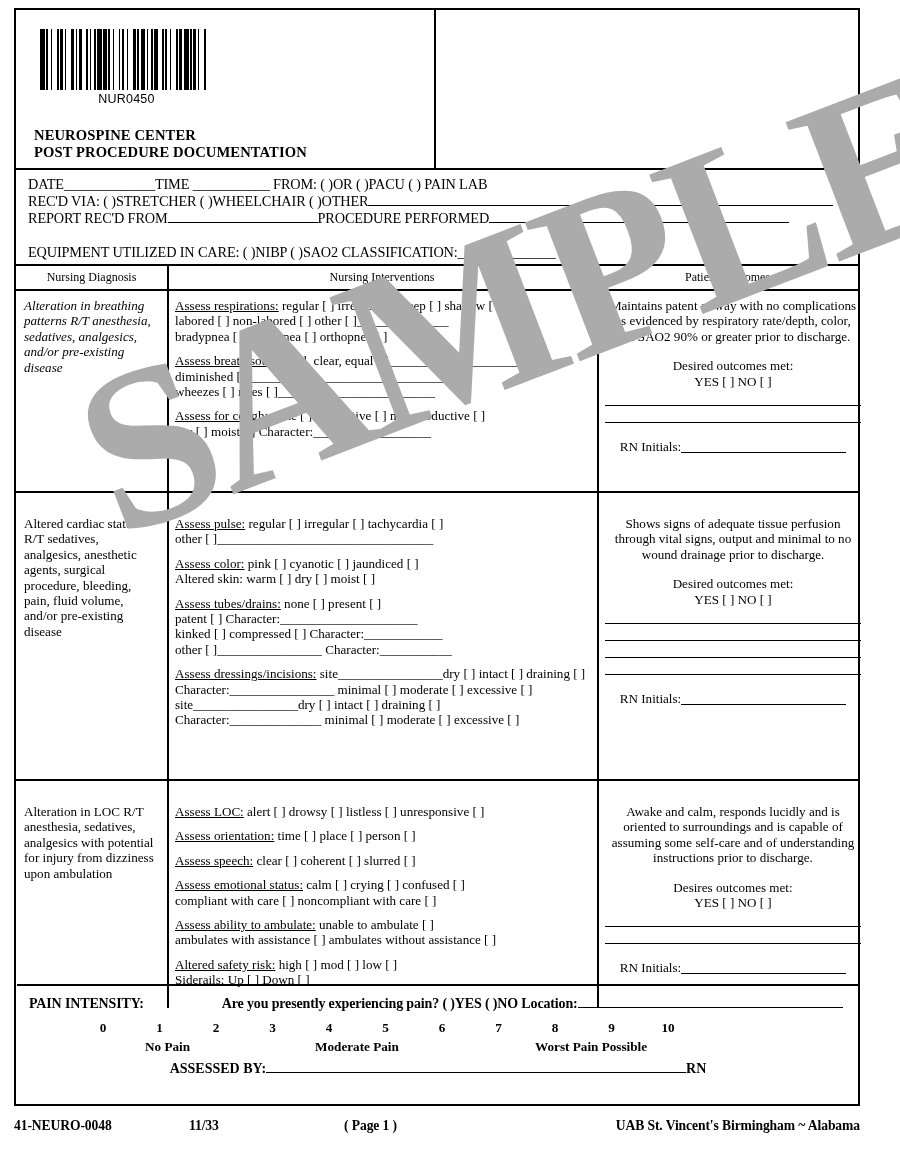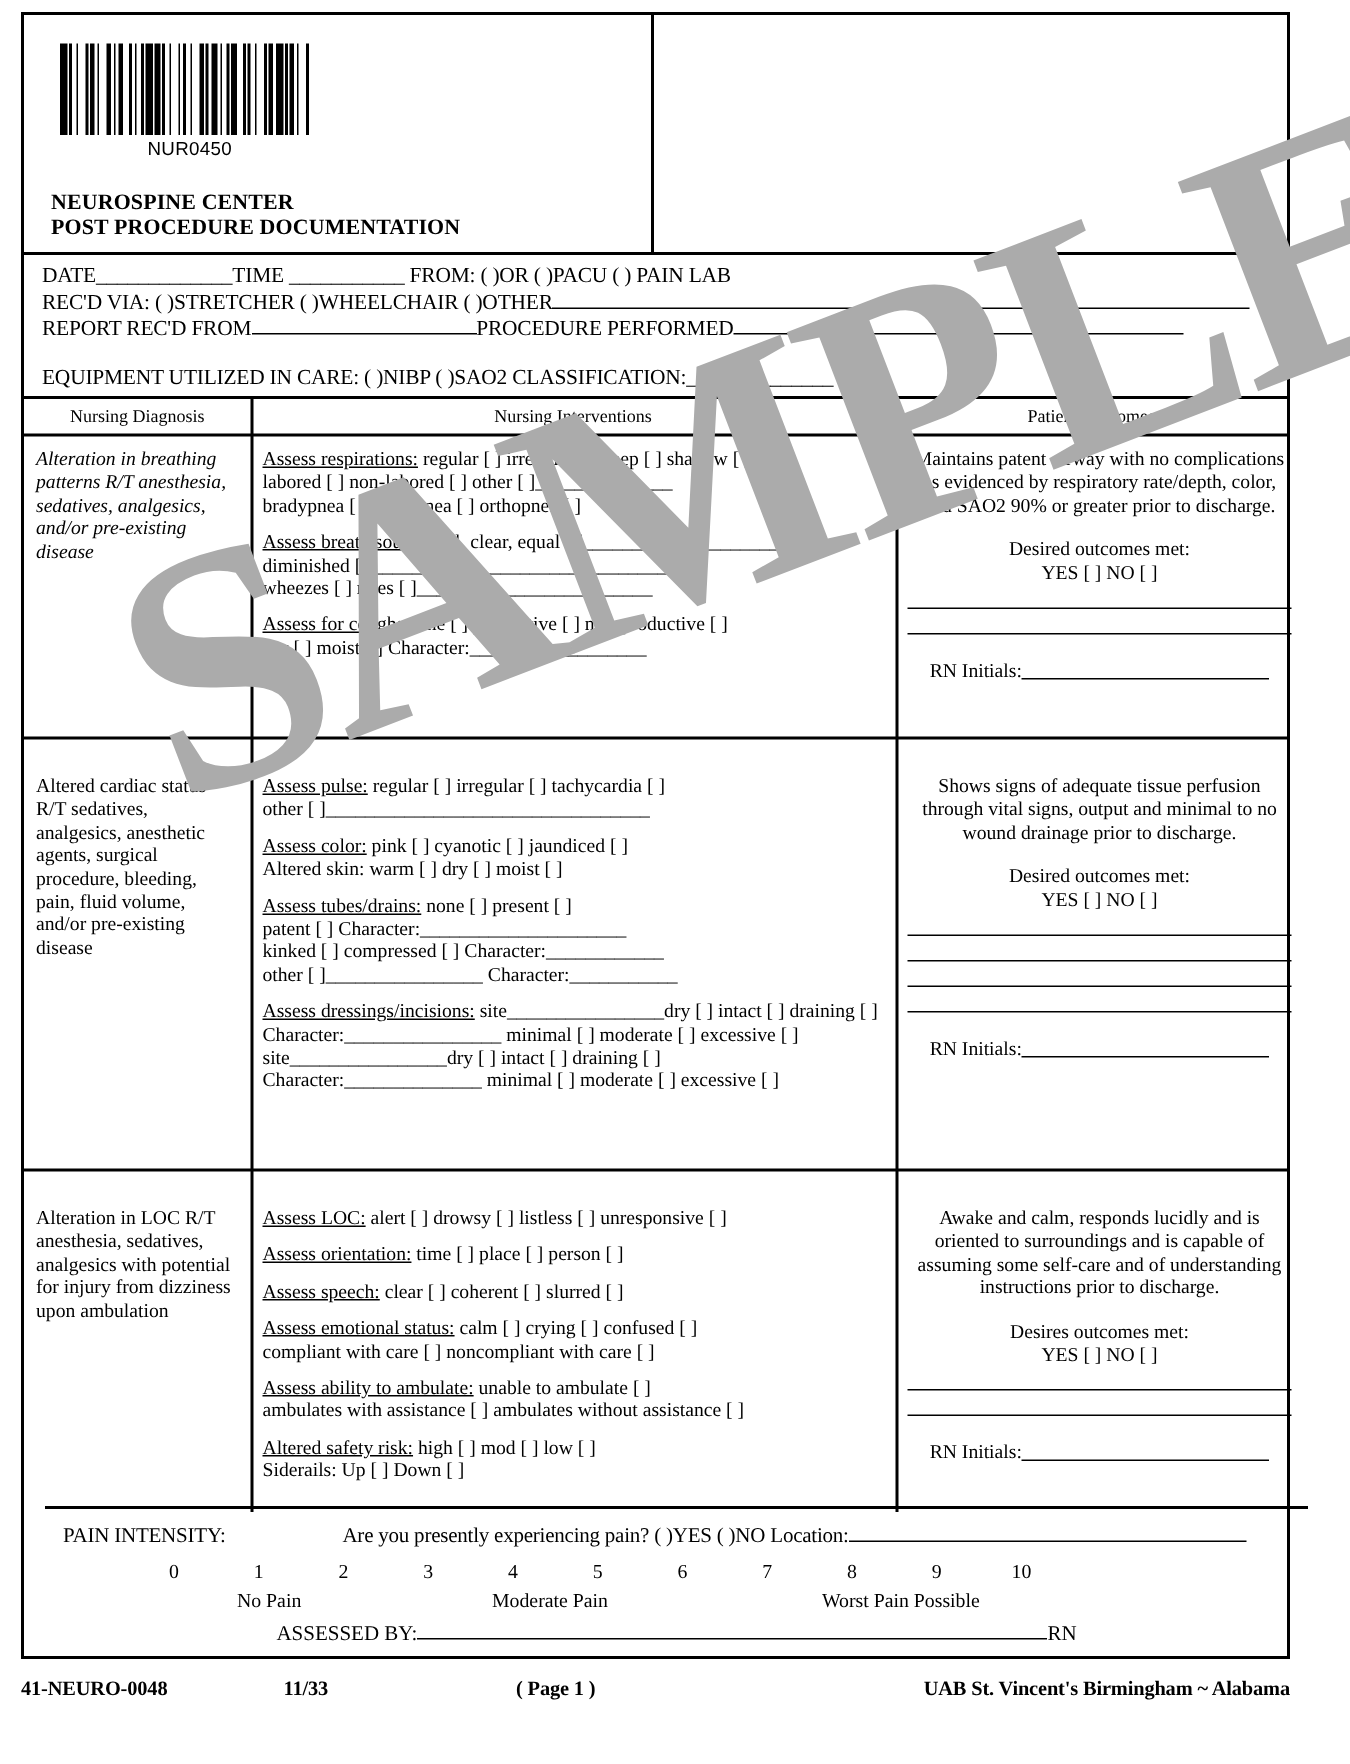--- a/index.html
+++ b/index.html
@@ -66,21 +66,21 @@
   .sect { margin-bottom:9px; }
   .sect:last-child { margin-bottom:0; }
   .hd { text-decoration:underline; }
 
   .blankline { display:block; border-bottom:1px solid #000; height:0; margin:16px 0 0 0; }
   .ln-sm { display:inline-block; border-bottom:1px solid #000; height:12px; vertical-align:-2px; }
 
   .rninit { font-size:13.1px; white-space:nowrap; }
 
   
-  .pain { position:absolute; left:14px; bottom:0; width:100%; height:100px; border-top:2px solid #000; }
+  .pain { position:absolute; left:1px; bottom:0; width:100%; height:120px; border-top:2px solid #000;font-weight:bold; }
   .pain-q { position:absolute; left:12px; top:9px; right:10px; font-size:14px; white-space:nowrap; letter-spacing:-.15px; }
   .scale { position:absolute; left:0; top:34px; width:100%; height:18px; }
   .scale .num { position:absolute; top:0; font-size:13.2px; text-align:center; width:20px; }
   .anchors { position:absolute; left:0; top:53px; width:100%; height:18px; font-size:13.2px; }
   .anchors span { position:absolute; top:0; white-space:nowrap; }
   .assessed { position:absolute; left:0; top:74px; width:100%; font-size:14px; text-align:center; white-space:nowrap; }
 
   
   .footer {
     position:absolute; left:14px; top:1118px; width:846px; height:20px;

